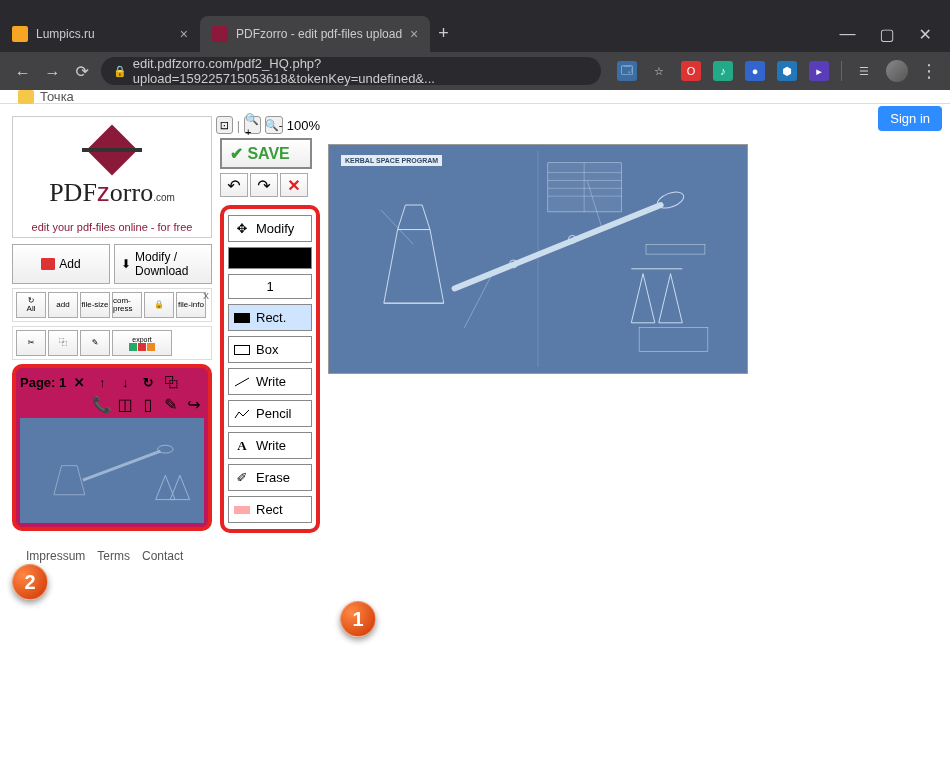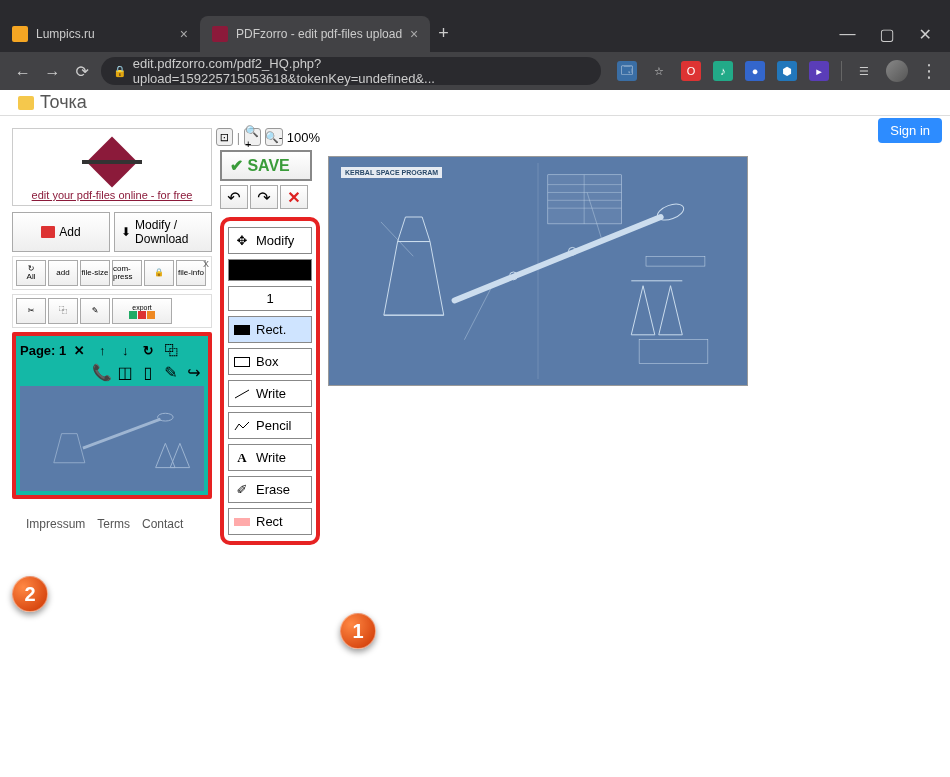--- a/index.html
+++ b/index.html
@@ -18,47 +18,47 @@
 .urlbar { background: #424245; height: 38px; display: flex; align-items: center; padding: 0 12px; gap: 8px; }
 .nav-btn { color: #ccc; width: 24px; text-align: center; font-size: 16px; }
 .url-field { flex: 0 0 auto; background: #2a2a2e; border-radius: 14px; height: 28px; display: flex; align-items: center; padding: 0 12px; color: #ccc; font-size: 13px; gap: 6px; width: 500px; }
 .url-lock { font-size: 11px; }
 .ext-icons { display: flex; gap: 12px; align-items: center; margin-left: 8px; }
 .ext-icon { width: 20px; height: 20px; border-radius: 3px; display: flex; align-items: center; justify-content: center; font-size: 11px; color: #fff; position: relative; }
 .ext-sep { width: 1px; height: 20px; background: #666; }
 .avatar { width: 22px; height: 22px; border-radius: 50%; background: linear-gradient(135deg,#888,#555); }
 .menu-dots { color: #ccc; font-size: 18px; }
 
-.bookmarks { background: #fff; height: 26px; display: flex; align-items: center; padding: 0 18px; gap: 6px; font-size: 18px; color: #555; border-bottom: 1px solid #ddd; }
+.bookmarks { background: #fff; height: 14px; display: flex; align-items: center; padding: 0 18px; gap: 6px; font-size: 13px; color: #555; border-bottom: 1px solid #ddd; }
 .bm-icon { width: 16px; height: 14px; background: #f5c84c; border-radius: 2px; }
 
 
 .content { position: relative; padding: 12px; display: flex; gap: 8px; height: calc(100% - 120px); }
 .signin { position: absolute; right: 8px; top: 2px; background: #2d8cff; color: #fff; padding: 5px 12px; border-radius: 4px; font-size: 13px; font-weight: 500; }
 
 .left-col { width: 200px; }
 .logo { border: 1px solid #ccc; padding: 8px 4px 4px; text-align: center; background: #fff; margin-bottom: 6px; }
 .logo-diamond { width: 50px; height: 50px; margin: 0 auto 2px; position: relative; }
 .logo-diamond::before { content:''; position:absolute; width:36px; height:36px; background:#8b1a3a; transform:rotate(45deg); left:7px; top:7px; }
 .logo-diamond::after { content:''; position:absolute; width:60px; height:4px; background:#333; left:-5px; top:23px; }
 .logo-text { font-family: Georgia, serif; font-size: 26px; color: #222; }
 .logo-text .z { color: #8b1a3a; }
 .logo-com { font-size: 10px; color: #333; }
-.logo-sub { font-size: 11px; color: #8b1a3a; margin-top: 2px; text-decoration: underline; }
+.logo-sub { font-size: 11px; color: #8b1a3a; margin-top: 13px; }
 
 .btn-row { display: flex; gap: 4px; margin-bottom: 4px; }
 .app-btn { border: 1px solid #aaa; background: linear-gradient(#fff,#eee); padding: 5px 6px; font-size: 12px; display: flex; align-items: center; gap: 4px; cursor: pointer; flex: 1; justify-content: center; }
 .app-btn svg, .app-btn .ico { width: 16px; height: 16px; }
 
 .mini-tools { display: flex; gap: 2px; flex-wrap: wrap; margin-bottom: 4px; border: 1px solid #ddd; padding: 3px; position: relative; }
 .mini-btn { border: 1px solid #aaa; background: linear-gradient(#fff,#eee); width: 30px; height: 26px; font-size: 8px; display: flex; align-items: center; justify-content: center; flex-direction: column; line-height: 1; }
 .mini-btn.wide { font-size: 8px; }
 .mini-close { position: absolute; right: 2px; top: 2px; font-size: 9px; color: #666; }
 
-.page-panel { border: 4px solid #e62222; border-radius: 2px; padding: 4px; background: #14b8a6; position: relative; }
+.page-panel { border: 4px solid #e62222; border-radius: 10px; padding: 4px; background: #be185d; position: relative; }
 .page-header { display: flex; align-items: center; gap: 3px; font-size: 13px; font-weight: bold; flex-wrap: wrap; }
 .page-tool { width: 20px; height: 20px; display: flex; align-items: center; justify-content: center; }
 .page-tools2 { display: flex; gap: 3px; margin-top: 2px; justify-content: flex-end; }
 .page-thumb { width: 100%; height: 105px; background: #5a7ba8; margin-top: 4px; position: relative; overflow: hidden; }
 .thumb-content { position: absolute; inset: 4px; opacity: 0.6; }
 
 .footer-links { display: flex; gap: 12px; font-size: 12px; color: #555; margin-top: 18px; margin-left: 14px; }
 
 
 .tool-col { width: 100px; }
@@ -138,20 +138,21 @@
   <span class="bm-icon"></span>
   <span>Точка</span>
 </div>
 
 <div class="content">
   <div class="signin">Sign in</div>
 
   <div class="left-col">
     <div class="logo">
       <div class="logo-diamond"></div>
+      <div class="logo-text">PDF<span class="z">z</span>orro<span class="logo-com">.com</span></div>
       <div class="logo-sub">edit your pdf-files online - for free</div>
     </div>
 
     <div class="btn-row">
       <div class="app-btn">
         <span class="ico" style="background:#d33;width:14px;height:12px;border-radius:1px"></span>
         <span>Add</span>
       </div>
       <div class="app-btn">
         <span>⬇</span>

